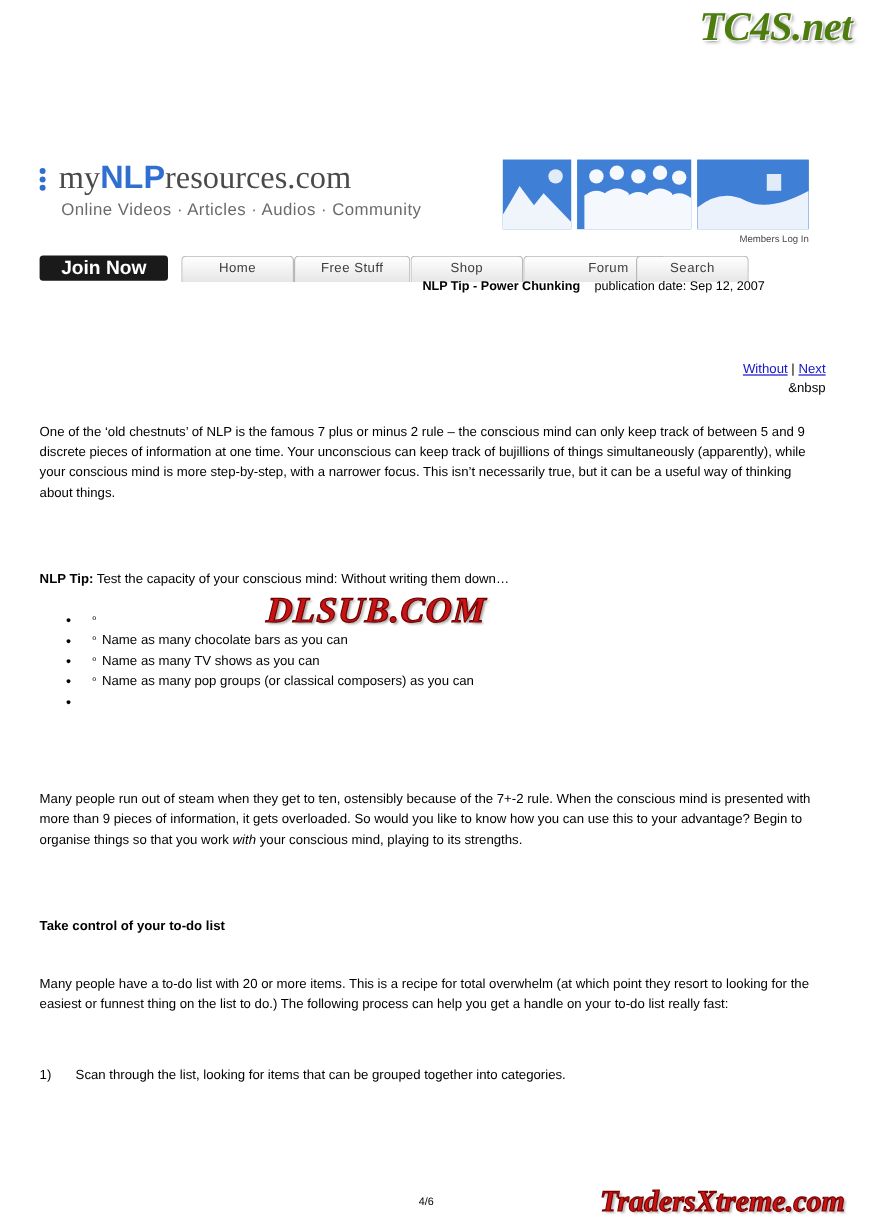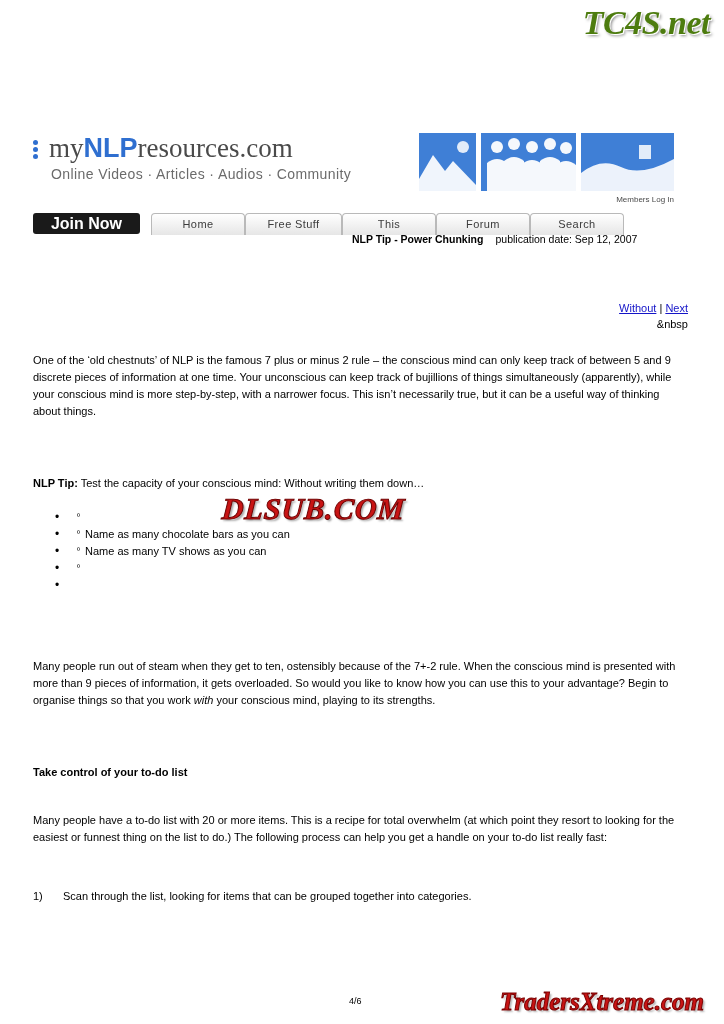--- a/index.html
+++ b/index.html
@@ -148,21 +148,21 @@
     background: #1a1a1a;
     color: #ffffff;
     font-size: 16px;
     font-weight: bold;
     border-radius: 3px;
     font-family: "Liberation Sans", sans-serif;
   }
   .nav-home    { left: 118px; width: 92px; }
   .nav-free    { left: 212px; width: 95px; }
   .nav-shop    { left: 309px; width: 92px; }
-  .nav-forum   { left: 403px; width: 92px; }
+  .nav-forum   { left: 403px; width: 92px; padding-left: 24px; }
   .nav-search  { left: 497px; width: 92px; }
 
   
   .doc-title-row {
     position: absolute;
     left: 325px;
     top: 233px;
     width: 375px;
     font-size: 10.5px;
     white-space: nowrap;
@@ -340,21 +340,21 @@
       </svg>
     </div>
     <div class="members-login">Members Log In</div>
   </div>
 </div>
 
 <div class="navbar">
   <div class="nav-join">Join Now</div>
   <div class="nav-item nav-home">Home</div>
   <div class="nav-item nav-free">Free Stuff</div>
-  <div class="nav-item nav-shop">This</div>
+  <div class="nav-item nav-shop">Shop</div>
   <div class="nav-item nav-forum">Forum</div>
   <div class="nav-item nav-search">Search</div>
 </div>
 
 <div class="doc-title-row">
   <span class="doc-title">NLP Tip - Power Chunking</span><span class="doc-pubdate">publication date: Sep 12, 2007</span>
 </div>
 
 <div class="pager">
   <a href="#">Without</a>
@@ -379,20 +379,21 @@
     <li>
       <span class="sub-marker">º</span>
       <span>Name as many chocolate bars as you can</span>
     </li>
     <li>
       <span class="sub-marker">º</span>
       <span>Name as many TV shows as you can</span>
     </li>
     <li>
       <span class="sub-marker">º</span>
+      <span>Name as many pop groups (or classical composers) as you can</span>
     </li>
     <li>
       <span class="sub-marker"></span>
       <span></span>
     </li>
   </ul>
 
   <div class="spacer-lg"></div>
   <div class="spacer-md"></div>
 

